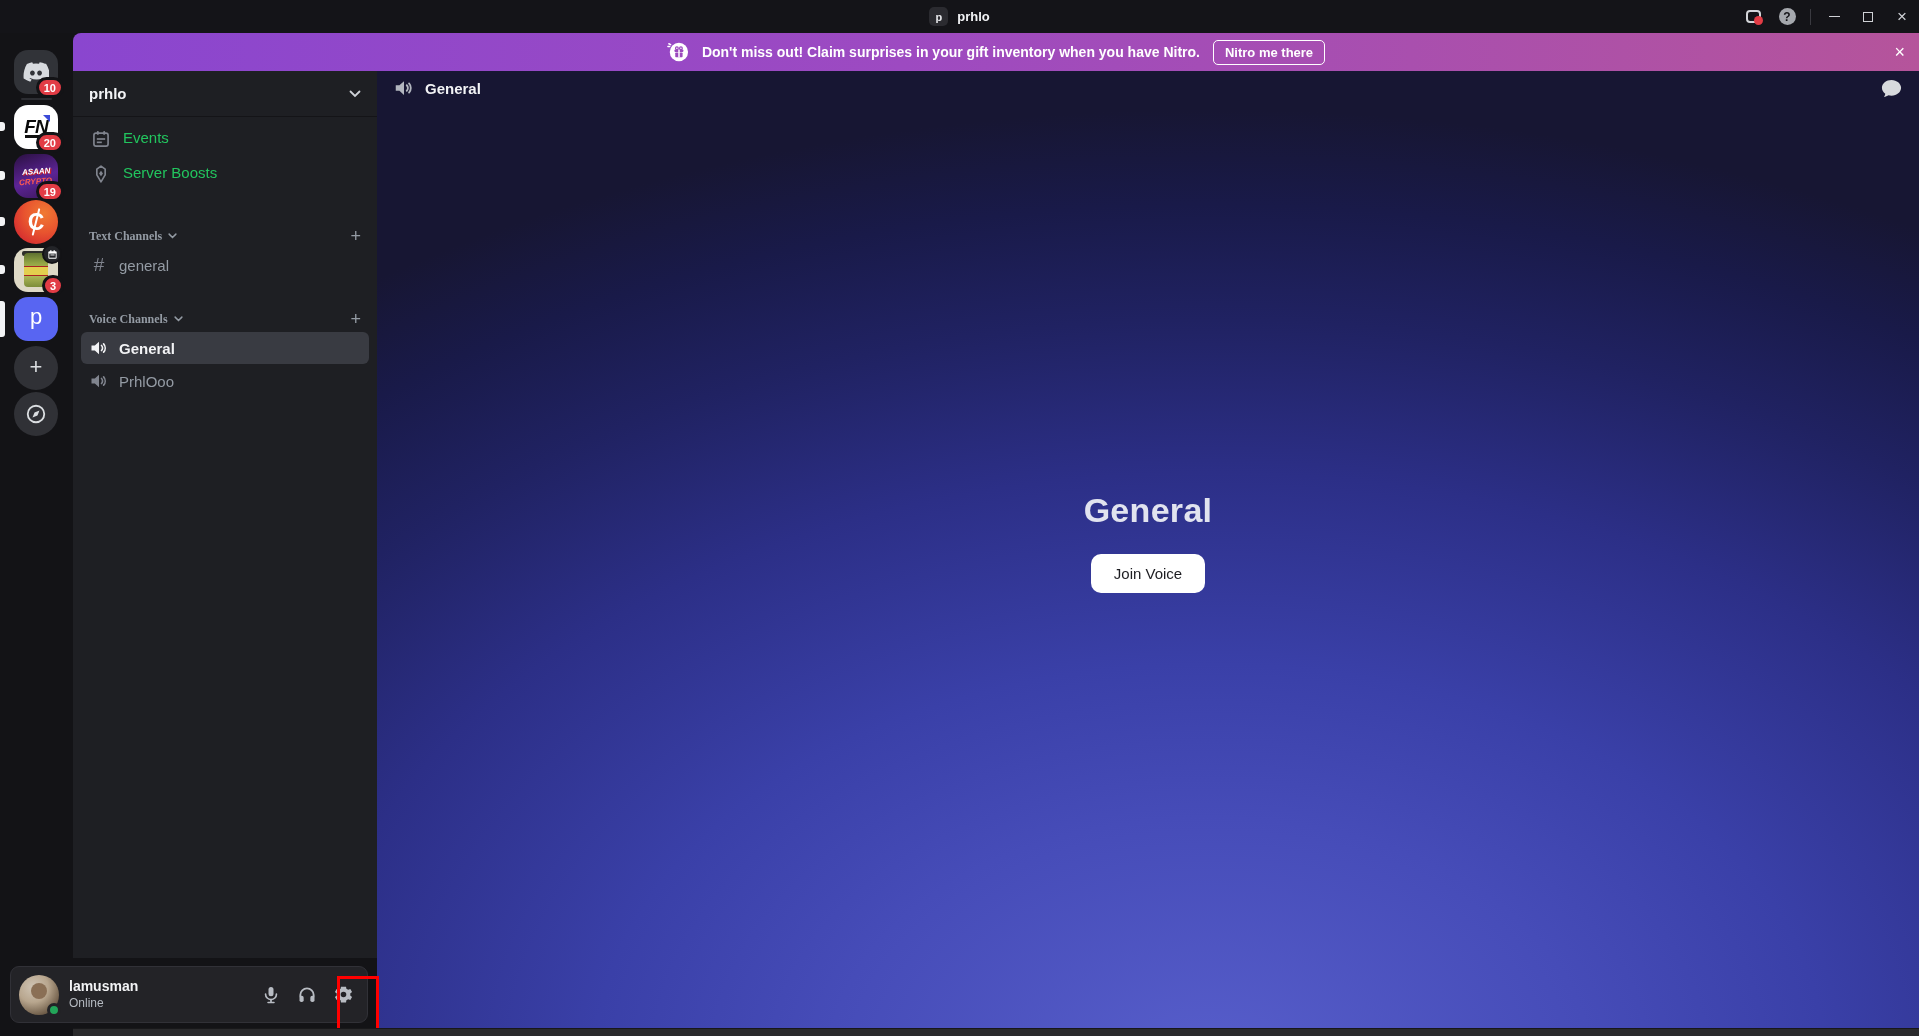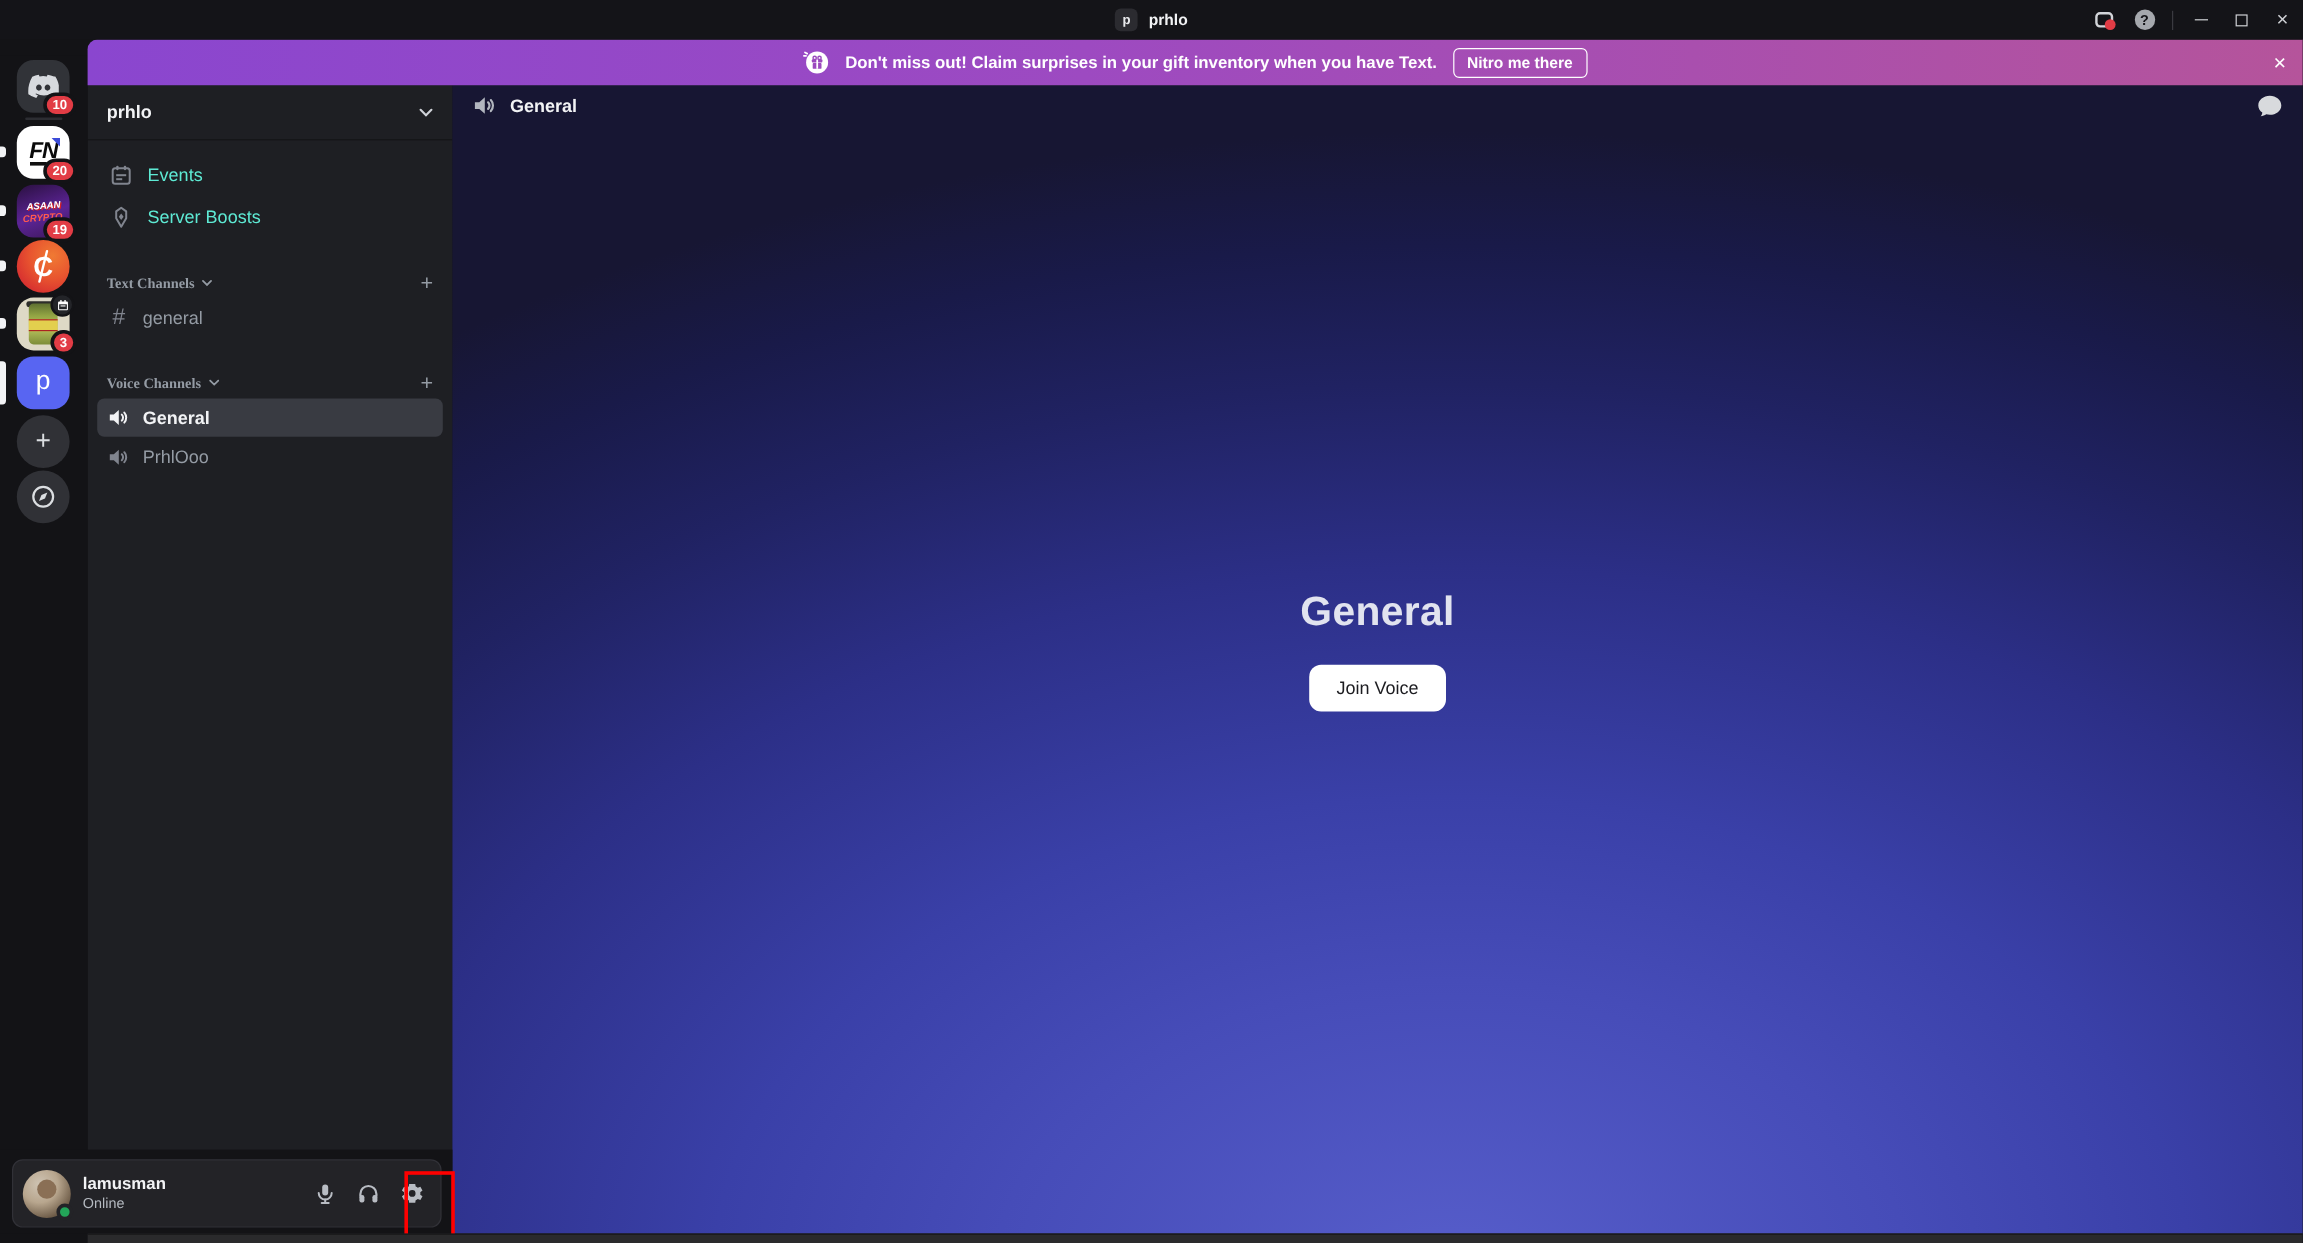--- a/index.html
+++ b/index.html
@@ -78,22 +78,22 @@
            border-radius:11px; background:#e23c45; border:3px solid #131316; color:#fff;
            font-size:11px; font-weight:700; display:flex; align-items:center; justify-content:center; }
   .pill { position:absolute; left:0; width:5px; background:#f2f3f5; border-radius:0 3px 3px 0; }
 
   
   .sidebar { position:absolute; left:73px; top:71px; width:304px; height:957px; background:#1e1f23; z-index:5; }
   .sb-header { height:46px; display:flex; align-items:center; justify-content:space-between;
                padding:0 16px; border-bottom:1px solid #141417; cursor:pointer; }
   .sb-name { color:#f2f3f5; font-size:15px; font-weight:700; }
   .sb-nav { margin-top:12px; }
-  .sb-item { height:34px; display:flex; align-items:center; gap:12px; padding:0 10px; margin:1px 8px;
-             border-radius:6px; color:#5eead4; font-size:15px; cursor:pointer; }
+  .sb-item { height:34px; display:flex; align-items:flex-start; gap:12px; padding:0 10px; margin:1px 8px;
+             border-radius:6px; color:#22c55e; font-size:15px; cursor:pointer; }
   .sb-section { margin-top:26px; height:24px; display:flex; align-items:center; padding:0 16px 0 16px;
                 color:#949ba4; font-size:12px; font-weight:600; cursor:pointer; }
   .sb-section .sec-label { margin-right:6px;font-family:Liberation Serif, serif; }
   .sb-section .sec-plus { margin-left:auto; font-size:18px; font-weight:400; cursor:pointer; }
   .channel { height:32px; display:flex; align-items:center; gap:10px; padding:0 8px; margin:1px 8px;
              border-radius:6px; color:#949ba4; font-size:15px; cursor:pointer; }
   .channel.selected { background:#393b42; color:#f2f3f5; font-weight:600; }
   .hash-glyph { font-size:19px; color:#80848e; width:20px; text-align:center; }
 
   
@@ -170,21 +170,21 @@
   <div class="banner">
     <svg class="gift-ic" viewBox="0 0 24 24">
       <path d="M2 3 L4 4 M1 6 L3 6" stroke="#fff" stroke-width="1.6" stroke-linecap="round"></path>
       <circle cx="13" cy="12" r="10" fill="#ffffff"></circle>
       <rect x="8.2" y="9.2" width="9.6" height="2.8" rx="0.8" fill="#9b49be"></rect>
       <rect x="9" y="12.6" width="8" height="5.2" rx="0.8" fill="#9b49be"></rect>
       <rect x="12.3" y="9.2" width="1.6" height="8.6" fill="#ffffff"></rect>
       <circle cx="10.8" cy="7.9" r="1.5" fill="none" stroke="#9b49be" stroke-width="1.3"></circle>
       <circle cx="15.2" cy="7.9" r="1.5" fill="none" stroke="#9b49be" stroke-width="1.3"></circle>
     </svg>
-    <span class="banner-text">Don't miss out! Claim surprises in your gift inventory when you have Text.</span>
+    <span class="banner-text">Don't miss out! Claim surprises in your gift inventory when you have Nitro.</span>
     <button class="banner-cta">Nitro me there</button>
     <div class="banner-close">
       <span>×</span>
     </div>
   </div>
 
   <div class="rail">
 
     <div class="rail-item" style="top:4px">
       <div class="squircle home-sq">

